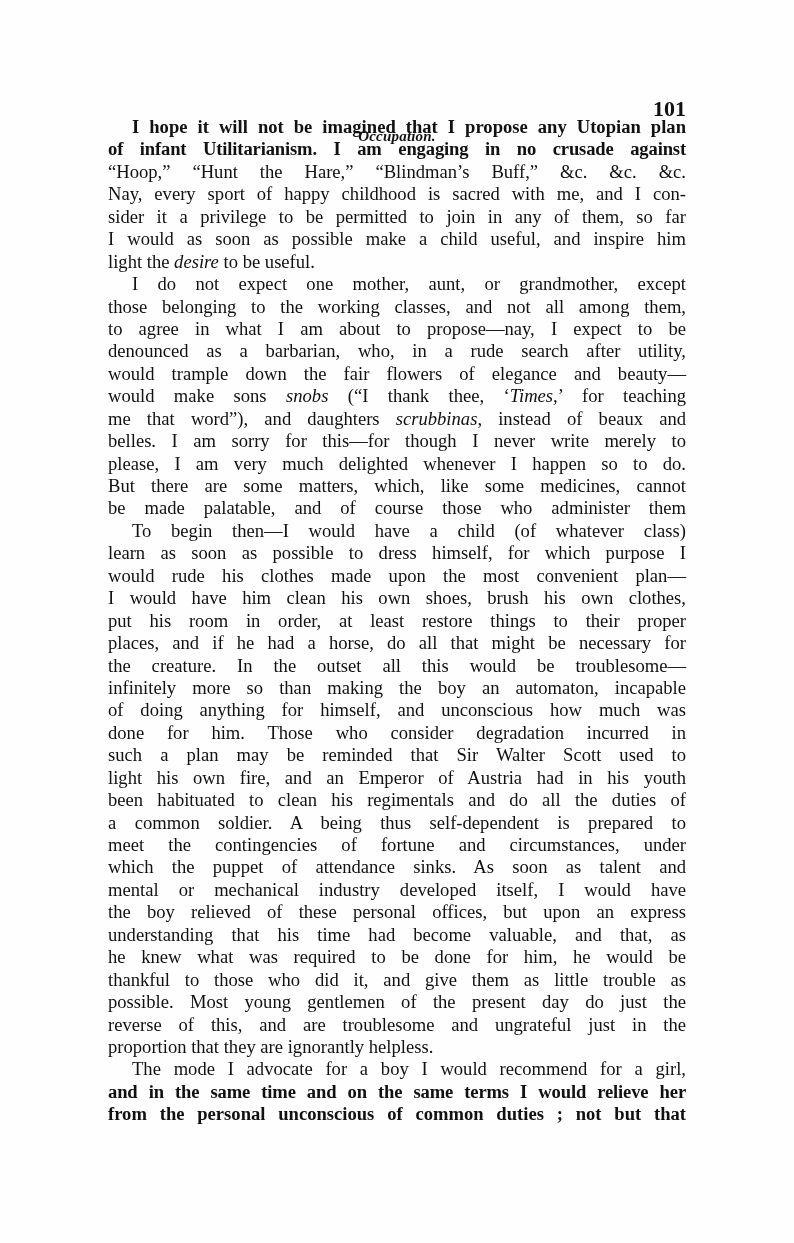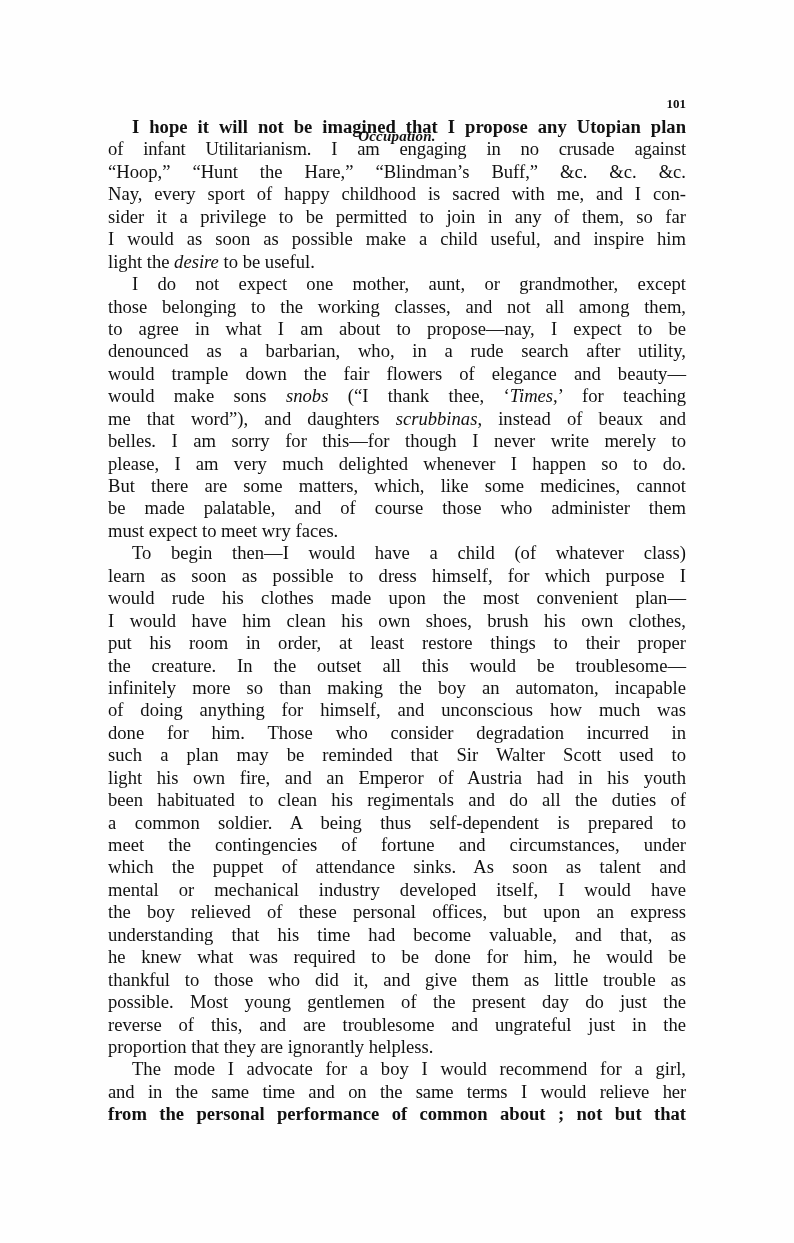--- a/index.html
+++ b/index.html
@@ -37,21 +37,21 @@
     font-weight: bold;
     font-size: 15px;
     letter-spacing: 0.2px;
     margin-top: 32px;
   }
   .page-number {
     position: absolute;
     right: 0;
     top: 0;
     font-weight: bold;
-    font-size: 13px;
+    font-size: 22px;
   }
   .body-text {
     position: absolute;
     top: 116px;
     left: 108px;
     width: 578px;
   }
   .line {
     display: block;
     height: 22.45px;
@@ -65,21 +65,21 @@
   .line.last {
     text-align-last: left;
   }
   .line.indent {
     padding-left: 24px;
   }
   .line.bold {
     font-weight: bold;
   }
   .line.semibold {
-    font-weight: normal;
+    font-weight: bold;
     letter-spacing: -0.15px;
   }
   .para {
     display: block;
   }
   em { }
 </style>
 </head>
 <body>
 
@@ -107,29 +107,29 @@
       <span class="line">those belonging to the working classes, and not all among them,</span>
       <span class="line">to agree in what I am about to propose—nay, I expect to be</span>
       <span class="line">denounced as a barbarian, who, in a rude search after utility,</span>
       <span class="line">would trample down the fair flowers of elegance and beauty—</span>
       <span class="line"><span>would make sons </span><em>snobs</em><span> (“I thank thee, ‘</span><em>Times,</em><span>’ for teaching</span></span>
       <span class="line"><span>me that word”), and daughters </span><em>scrubbinas</em><span>, instead of beaux and</span></span>
       <span class="line">belles.  I am sorry for this—for though I never write merely to</span>
       <span class="line">please, I am very much delighted whenever I happen so to do.</span>
       <span class="line">But there are some matters, which, like some medicines, cannot</span>
       <span class="line">be made palatable, and of course those who administer them</span>
-      <span class="line last">must expect to meet wry faces.</span>
     </div>
 
     <div class="para">
       <span class="line indent">To begin then—I would have a child (of whatever class)</span>
       <span class="line">learn as soon as possible to dress himself, for which purpose I</span>
       <span class="line">would rude his clothes made upon the most convenient plan—</span>
       <span class="line">I would have him clean his own shoes, brush his own clothes,</span>
       <span class="line">put his room in order, at least restore things to their proper</span>
+      <span class="line">places, and if he had a horse, do all that might be necessary for</span>
       <span class="line">the creature.  In the outset all this would be troublesome—</span>
       <span class="line">infinitely more so than making the boy an automaton, incapable</span>
       <span class="line">of doing anything for himself, and unconscious how much was</span>
       <span class="line">done for him.  Those who consider degradation incurred in</span>
       <span class="line">such a plan may be reminded that Sir Walter Scott used to</span>
       <span class="line">light his own fire, and an Emperor of Austria had in his youth</span>
       <span class="line">been habituated to clean his regimentals and do all the duties of</span>
       <span class="line">a common soldier.  A being thus self-dependent is prepared to</span>
       <span class="line">meet the contingencies of fortune and circumstances, under</span>
       <span class="line">which the puppet of attendance sinks.  As soon as talent and</span>
@@ -139,17 +139,17 @@
       <span class="line">he knew what was required to be done for him, he would be</span>
       <span class="line">thankful to those who did it, and give them as little trouble as</span>
       <span class="line">possible.  Most young gentlemen of the present day do just the</span>
       <span class="line">reverse of this, and are troublesome and ungrateful just in the</span>
       <span class="line last">proportion that they are ignorantly helpless.</span>
     </div>
 
     <div class="para">
       <span class="line indent">The mode I advocate for a boy I would recommend for a girl,</span>
       <span class="line semibold">and in the same time and on the same terms I would relieve her</span>
-      <span class="line bold">from the personal performance of common about ; not but that</span>
+      <span class="line bold">from the personal unconscious of common duties ; not but that</span>
     </div>
 
   </div>
 </div>
 
 </body></html>

